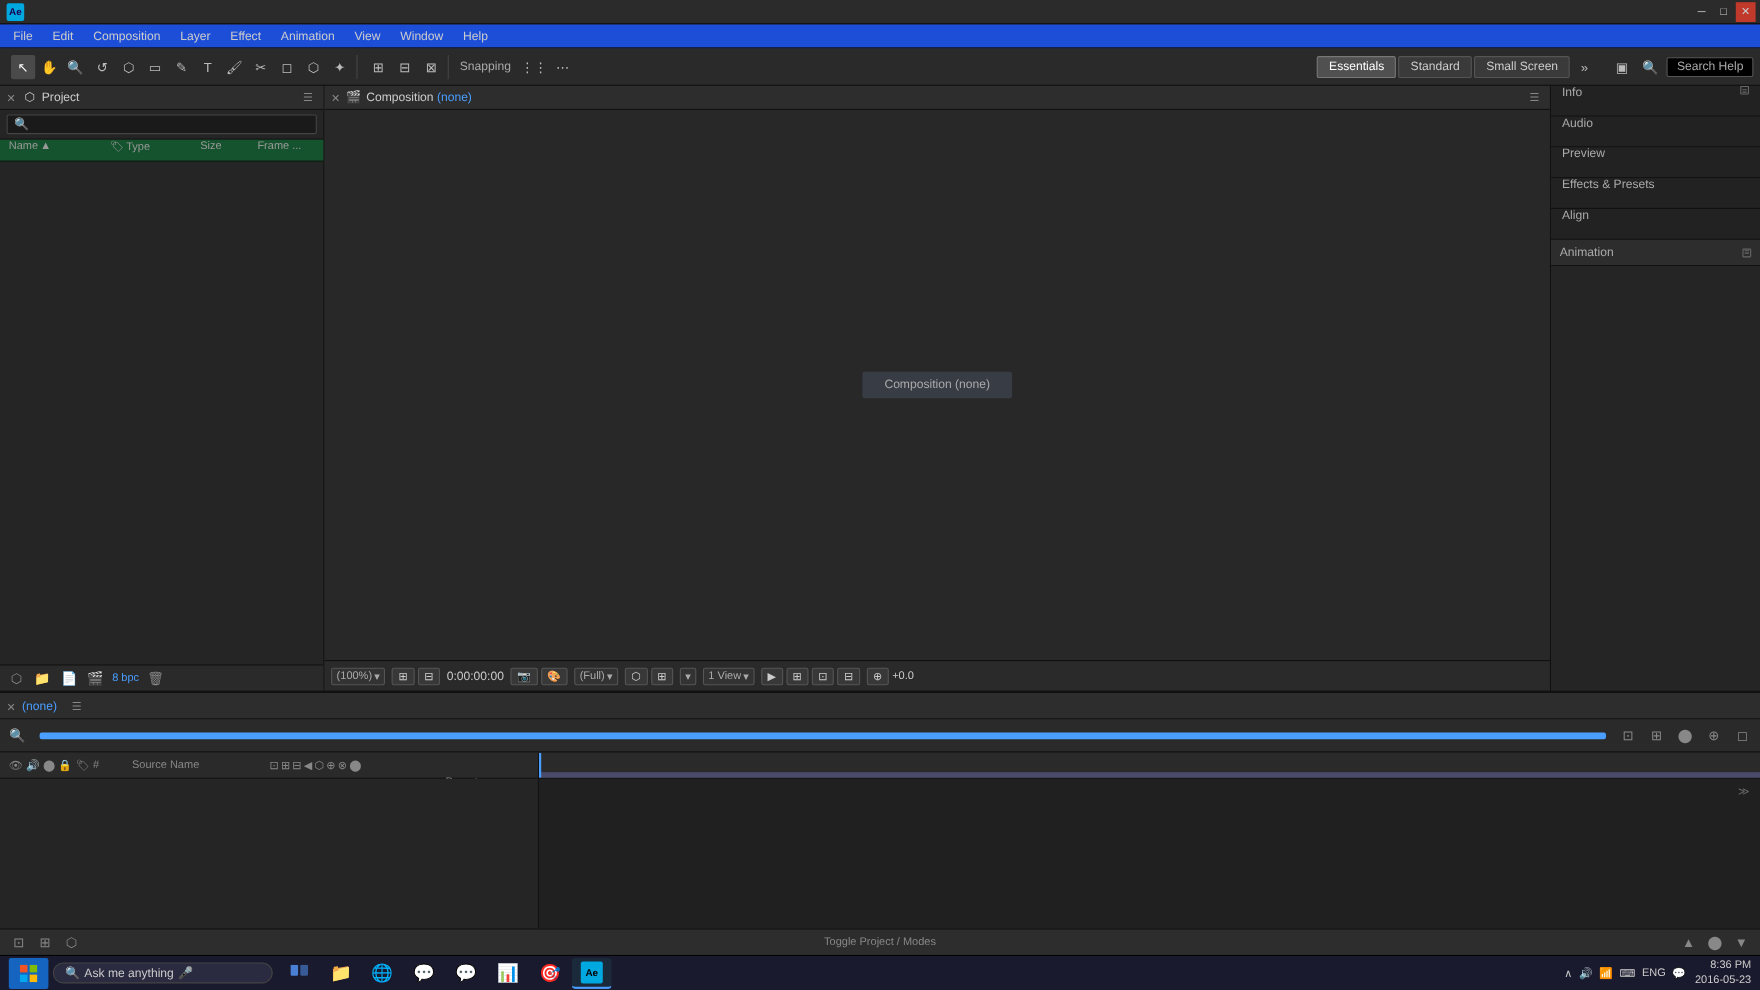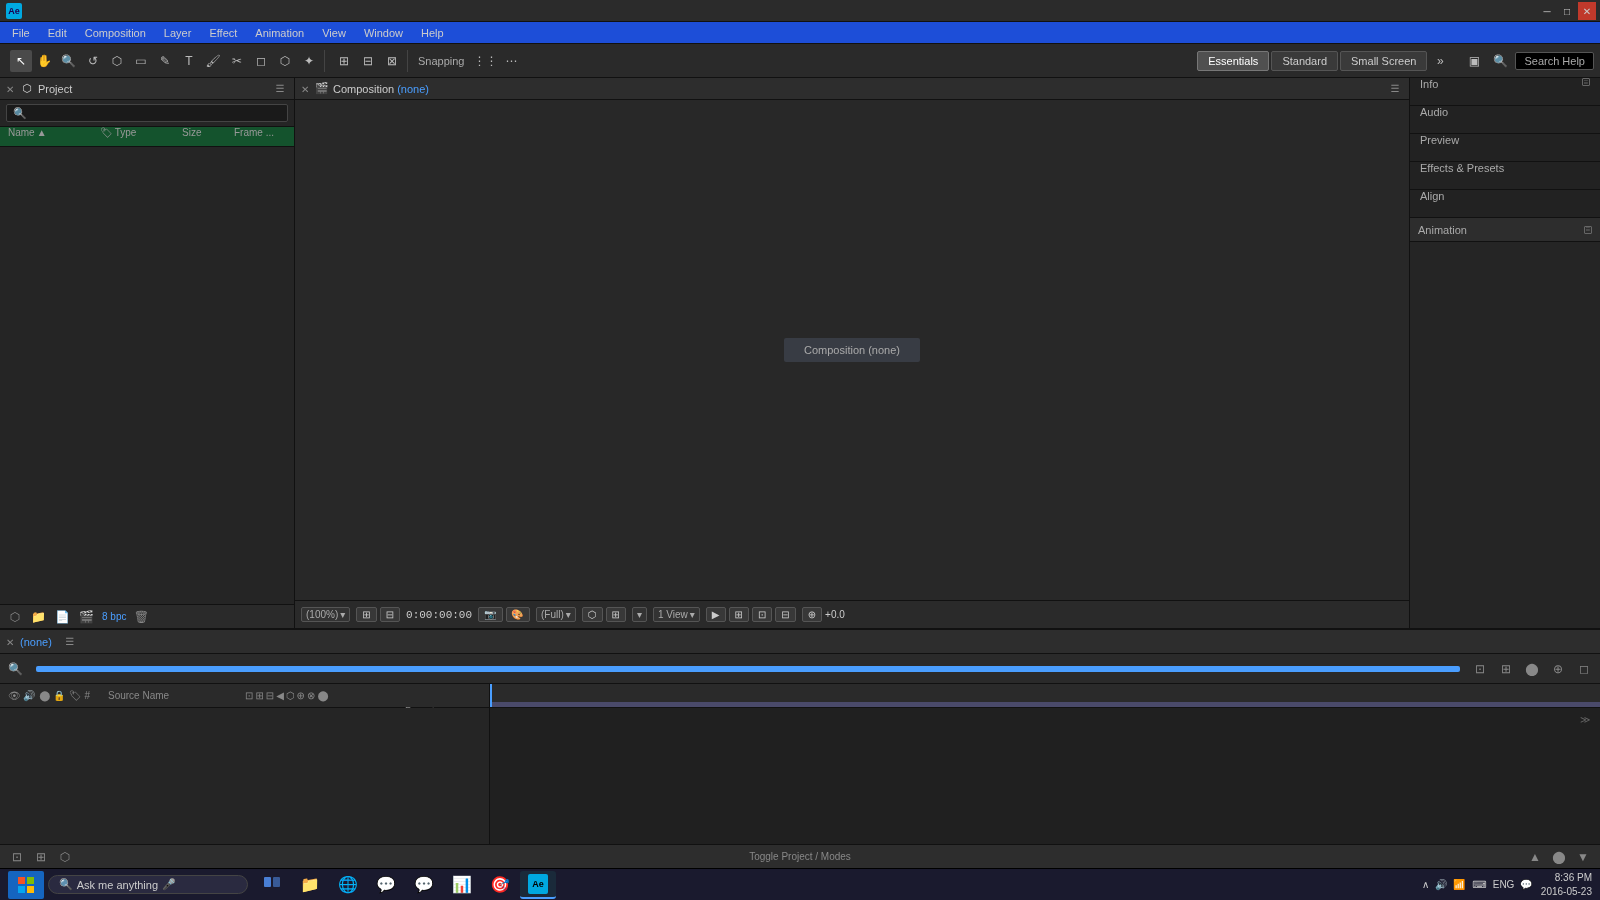--- a/index.html
+++ b/index.html
@@ -448,20 +448,21 @@
     .layer-col-icons {
       width: 100px;
       display: flex;
       align-items: center;
       gap: 3px;
       padding-left: 4px;
     }
     .layer-col-name {
       flex: 1;
       padding-left: 4px;
+      margin-left: 12px;
     }
     .layer-col-switches {
       width: 160px;
       display: flex;
       align-items: center;
       gap: 2px;
     }
     .layer-col-parent {
       width: 80px;
       margin-top: 32px;
@@ -727,21 +728,21 @@
           <div class="comp-dropdown">
             <span>(100%)</span>
             <span>▾</span>
           </div>
         </div>
         <div class="comp-ctrl-group">
           <button class="comp-ctrl-btn">⊞</button>
           <button class="comp-ctrl-btn">⊟</button>
         </div>
         <div class="comp-ctrl-group">
-          <span style="color:#ccc;font-size:11px;font-family:Liberation Mono, monospace;">0:00:00:00</span>
+          <span style="color:#ccc;font-size:11px;">0:00:00:00</span>
         </div>
         <div class="comp-ctrl-group">
           <button class="comp-ctrl-btn">📷</button>
           <button class="comp-ctrl-btn">🎨</button>
         </div>
         <div class="comp-ctrl-group">
           <div class="comp-dropdown">
             <span>(Full)</span>
             <span>▾</span>
           </div>

